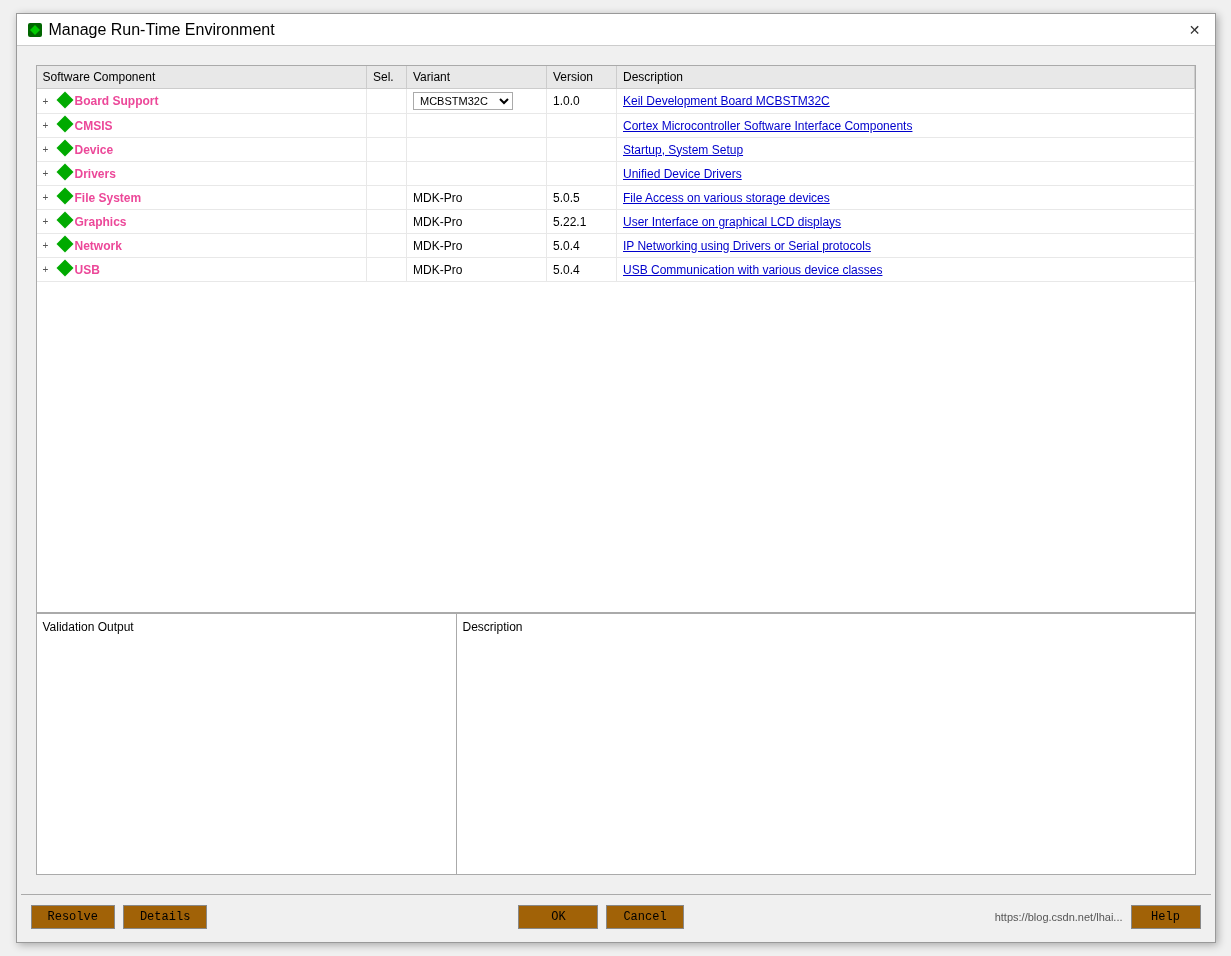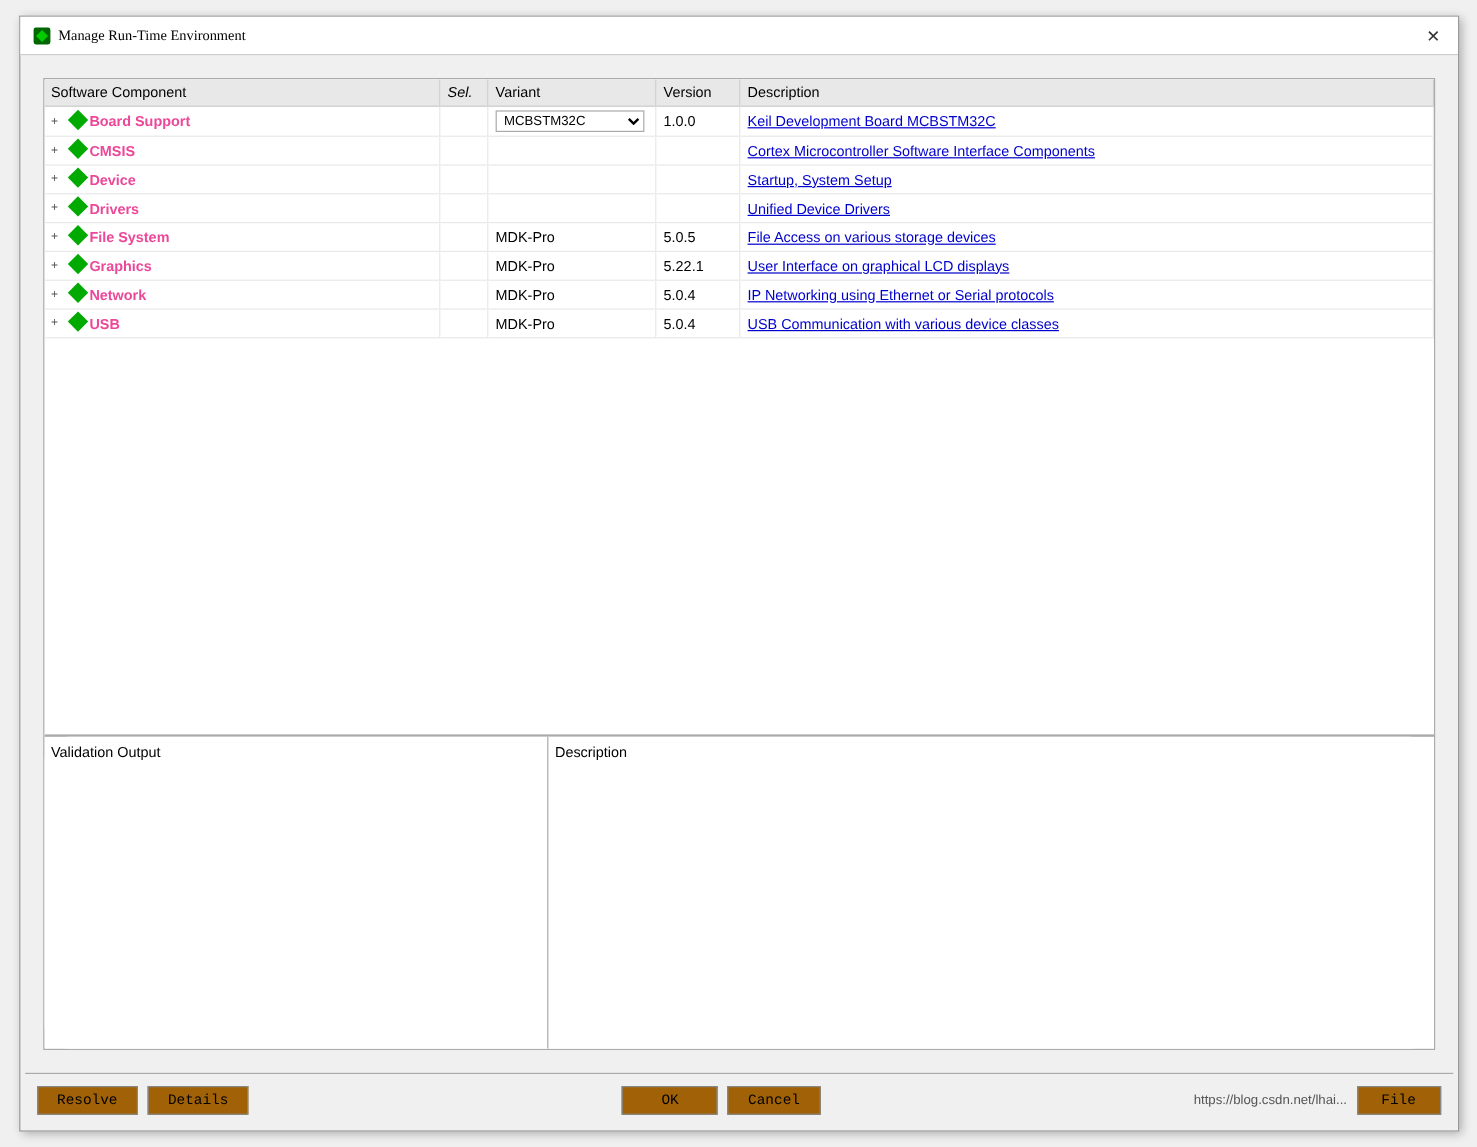--- a/index.html
+++ b/index.html
@@ -33,24 +33,23 @@
     .title-bar-left {
       display: flex;
       align-items: center;
       gap: 6px;
     }
     .title-icon {
       width: 16px;
       height: 16px;
     }
     .title-text {
-      font-size: 12px;
+      font-size: 16px;
       font-weight: normal;
       color: #000;
-      font-family: Liberation Serif, serif;
     }
     .title-close {
       font-size: 14px;
       cursor: pointer;
       color: #333;
       width: 20px;
       height: 20px;
       display: flex;
       align-items: center;
       justify-content: center;
@@ -87,21 +86,21 @@
     }
     .component-table tbody tr {
       border-bottom: 1px solid #e8e8e8;
     }
     .component-table tbody td {
       padding: 3px 6px;
       border-right: 1px solid #e8e8e8;
       vertical-align: middle;
     }
     .col-name { width: 330px; }
-    .col-sel { width: 40px; text-align: center; font-style: italic; }
+    .col-sel { width: 40px; text-align: center; }
     .col-variant { width: 140px; }
     .col-version { width: 70px; }
     .col-desc { }
     .tree-row {
       display: flex;
       align-items: center;
       gap: 2px;
     }
     .expand-icon {
       font-size: 10px;
@@ -125,21 +124,21 @@
     .desc-link {
       color: #0000cc;
       text-decoration: underline;
       cursor: pointer;
     }
     .dropdown-select {
       font-size: 11px;
       border: 1px solid #aaa;
       background: #fff;
       padding: 1px 2px;
-      width: 124px;
+      width: 100px;
     }
     .lower-panel {
       height: 260px;
       display: flex;
       flex-direction: row;
       background: #fff;
       border-radius: 20px;
     }
     .validation-panel {
       width: 420px;
@@ -309,21 +308,21 @@
               <td class="col-name">
                 <div class="tree-row">
                   <span class="expand-icon">+</span>
                   <span><span class="diamond-green"></span></span>
                   <span class="component-name">Network</span>
                 </div>
               </td>
               <td class="col-sel"></td>
               <td class="col-variant">MDK-Pro</td>
               <td class="col-version">5.0.4</td>
-              <td class="col-desc"><a class="desc-link" href="#">IP Networking using Ethernet or Serial protocols</a></td>
+              <td class="col-desc"><a class="desc-link" href="#">IP Networking using Drivers or Serial protocols</a></td>
             </tr>
             <tr>
               <td class="col-name">
                 <div class="tree-row">
                   <span class="expand-icon">+</span>
                   <span><span class="diamond-green"></span></span>
                   <span class="component-name">USB</span>
                 </div>
               </td>
               <td class="col-sel"></td>
@@ -349,16 +348,16 @@
     <div class="footer-left">
       <button class="btn">Resolve</button>
       <button class="btn">Details</button>
     </div>
     <div class="footer-center">
       <button class="btn btn-ok">OK</button>
       <button class="btn">Cancel</button>
     </div>
     <div class="footer-right">
       <span class="footer-url">https://blog.csdn.net/lhai...</span>
-      <button class="btn">File</button>
+      <button class="btn">Help</button>
     </div>
   </div>
 </div>
 
 </body></html>

